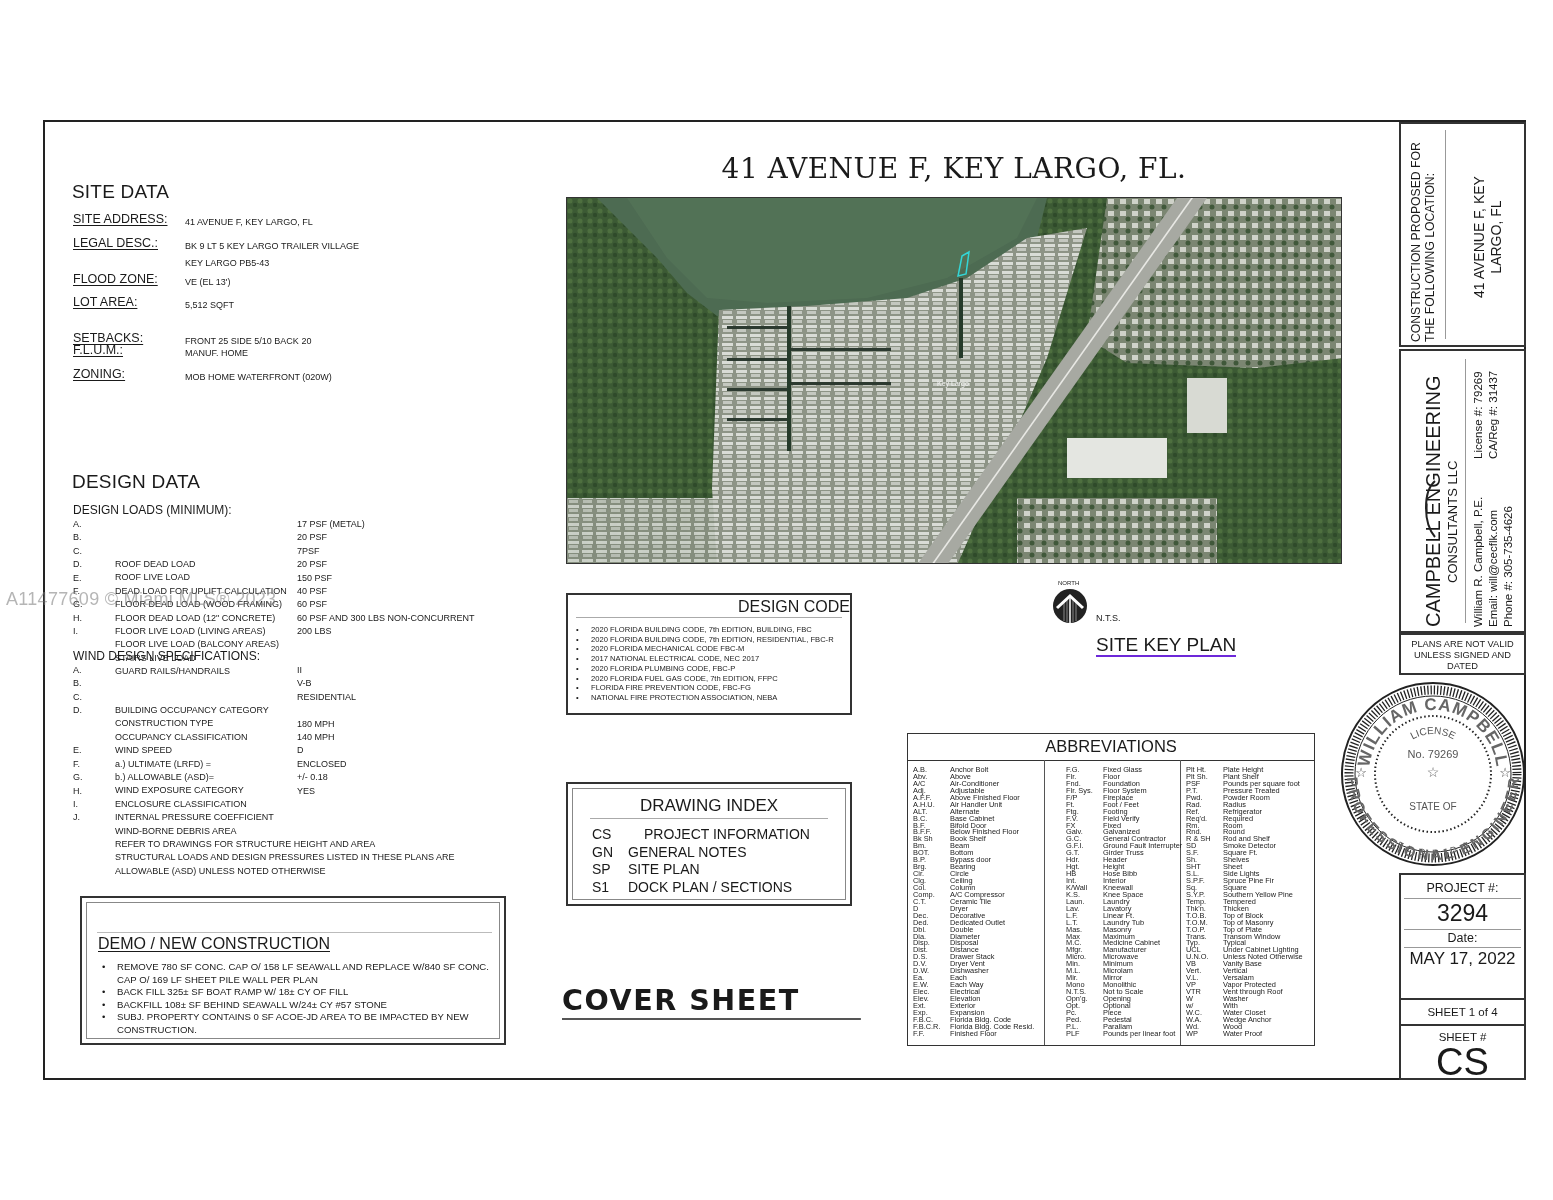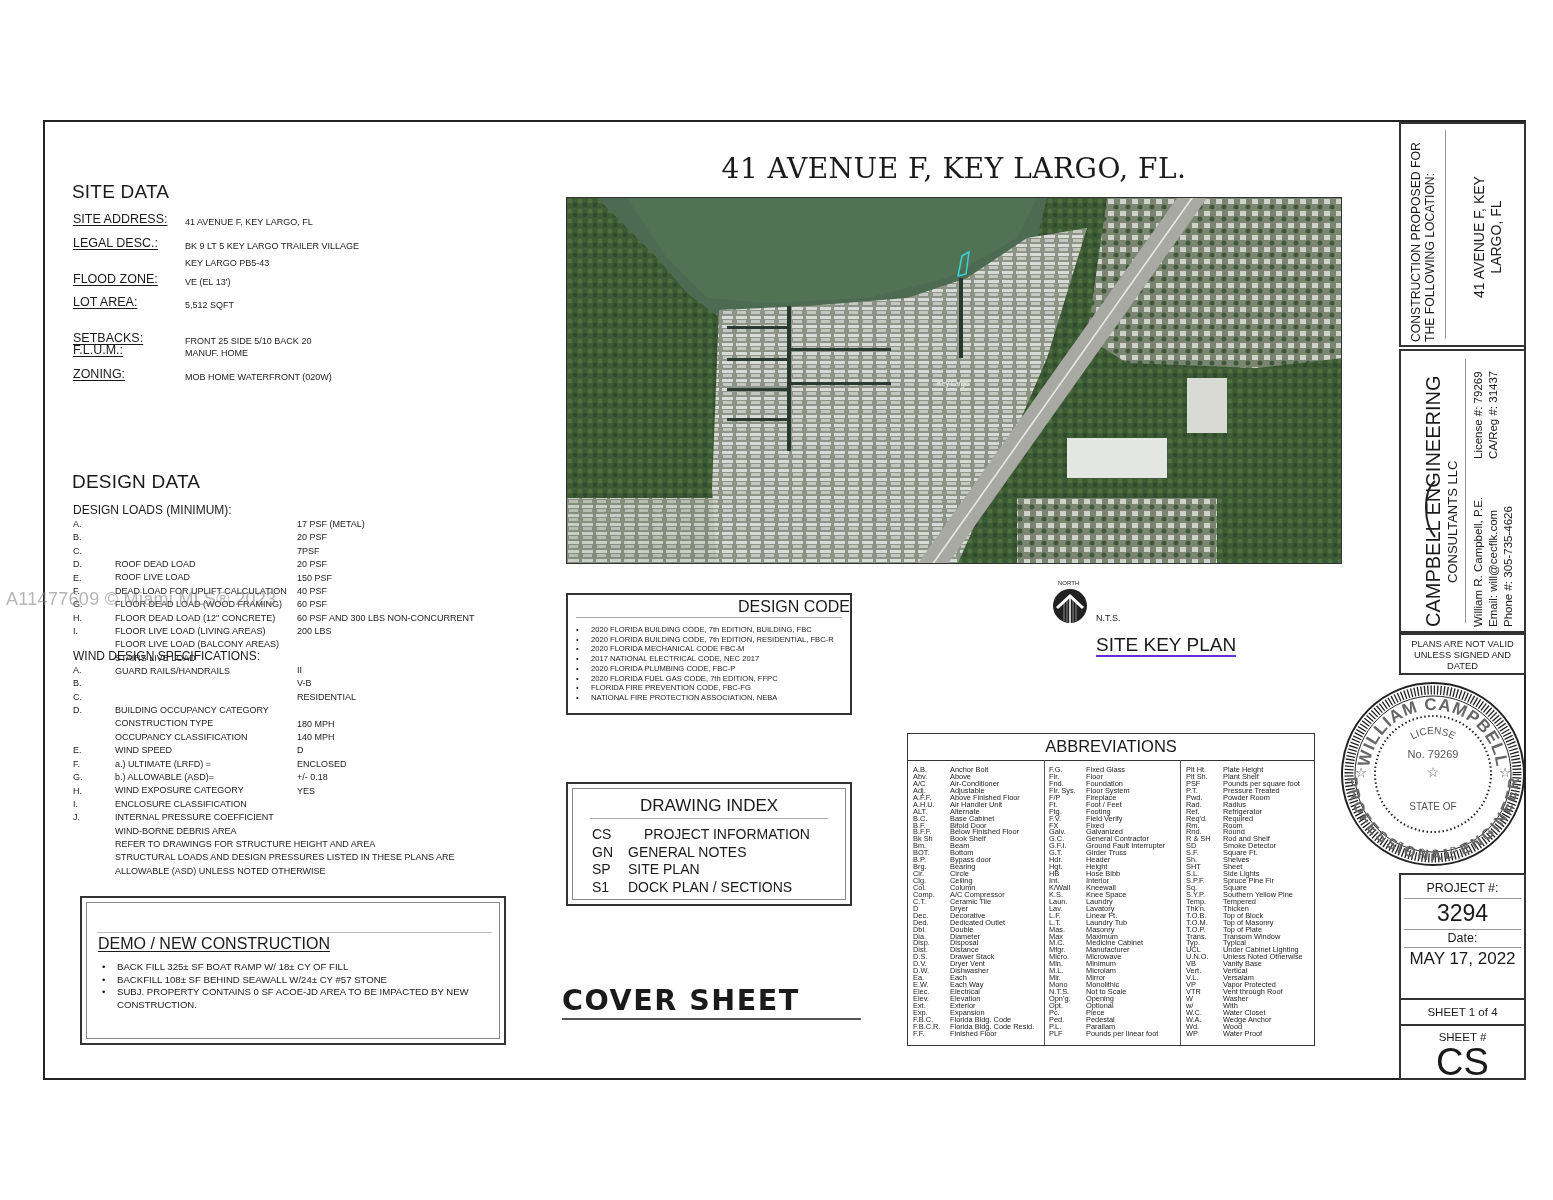--- a/index.html
+++ b/index.html
@@ -185,20 +185,21 @@
     </div>
   </div>
 
 <div class="abs watermark">A11477609 © Miami MLS® 2023</div>
 
 <div class="abs box" style="left:80px;top:896px;width:426px;height:149px;">
   <div class="abs inbox" style="left:4px;top:4px;right:4px;bottom:4px;"></div>
   <div class="abs" style="left:15px;top:34px;width:395px;border-top:1px solid #bbb;"></div>
   <div class="abs uline" style="left:16px;top:37px;font-size:16px;">DEMO / NEW  CONSTRUCTION</div>
   <ul class="abs bullets" id="scope-list" style="left:18px;top:63px;width:390px;font-size:9.6px;line-height:12.6px;">
+      <li>REMOVE 780 SF CONC. CAP O/ 158 LF SEAWALL AND REPLACE W/840 SF CONC. CAP O/ 169 LF SHEET PILE WALL PER PLAN</li>
       <li>BACK FILL 325± SF BOAT RAMP W/ 18± CY OF FILL</li>
       <li>BACKFILL 108± SF BEHIND SEAWALL W/24± CY #57 STONE</li>
       <li>SUBJ. PROPERTY CONTAINS 0 SF ACOE-JD AREA TO BE IMPACTED BY NEW CONSTRUCTION.</li>
     </ul>
 </div>
 
 <div class="abs" style="left:566px;top:152px;width:776px;text-align:center;font-family:'DejaVu Serif',serif;font-size:28px;letter-spacing:0.5px;">41 AVENUE F, KEY LARGO, FL.</div>
 
 <div class="abs aerial">
   <svg width="776" height="367" viewBox="0 0 776 367" xmlns="http://www.w3.org/2000/svg">
@@ -464,21 +465,21 @@
       </div>
       <div class="r">
         <span class="a">F.B.C.R.</span>
         <span class="d">Florida Bldg. Code Resid.</span>
       </div>
       <div class="r">
         <span class="a">F.F.</span>
         <span class="d">Finished Floor</span>
       </div>
     </div>
-  <div class="abbr-col" id="abbr-1" style="left:136px;width:135px;top:33px;">
+  <div class="abbr-col" id="abbr-1" style="left:153px;width:135px;top:33px;">
       <div class="r">
         <span class="a">F.G.</span>
         <span class="d">Fixed Glass</span>
       </div>
       <div class="r">
         <span class="a">Flr.</span>
         <span class="d">Floor</span>
       </div>
       <div class="r">
         <span class="a">Fnd.</span>

